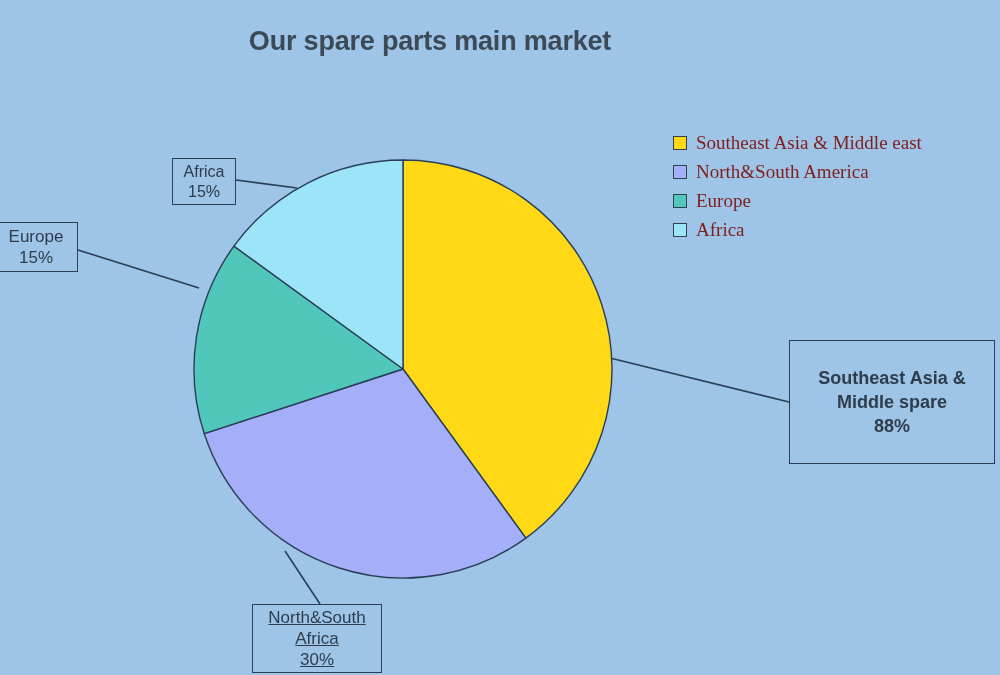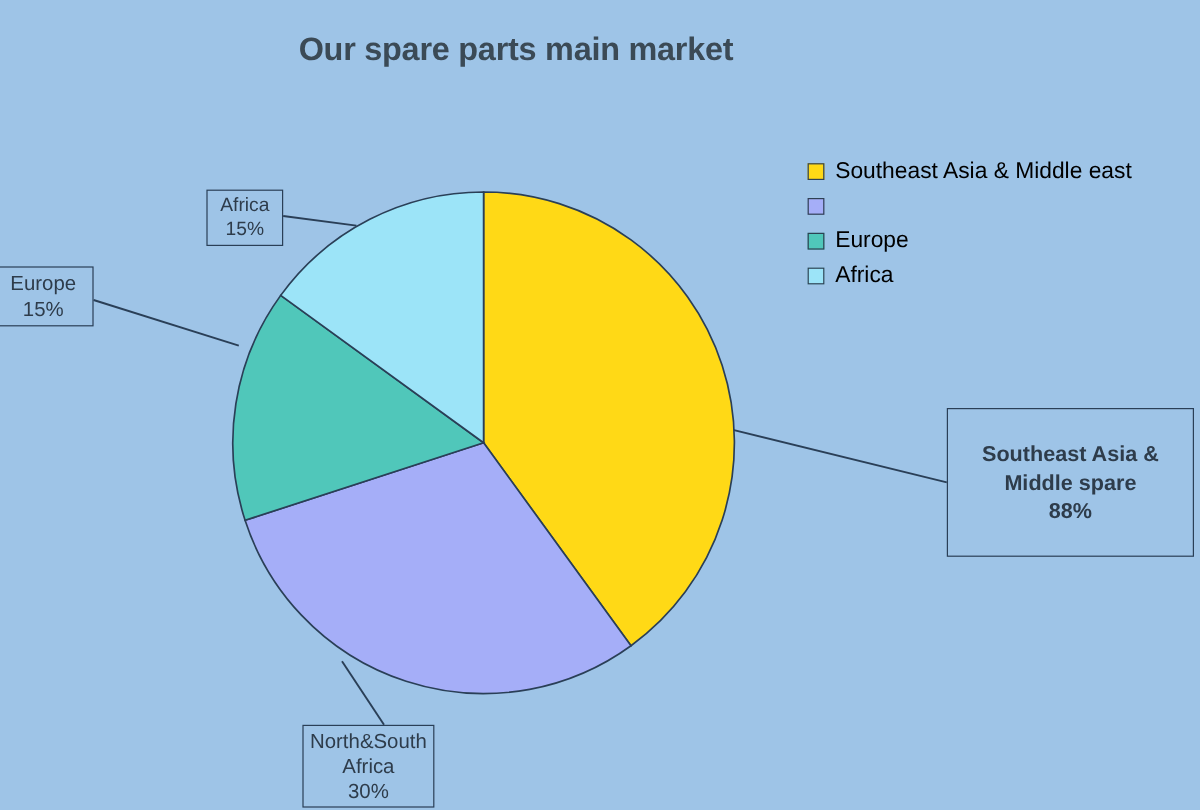--- a/index.html
+++ b/index.html
@@ -58,23 +58,24 @@
   .legend-swatch {
     width: 14px;
     height: 14px;
     border: 1px solid #2e4053;
     box-sizing: border-box;
     flex: 0 0 auto;
     margin-right: 9px;
   }
   .legend-label {
     font-size: 19px;
-    color: #000000;
+    color: #7f1d1d;
     white-space: nowrap;
     line-height: 20px;
+    font-family: Liberation Serif, serif;
   }
 
   
   .callout {
     position: absolute;
     border: 1px solid #2a3f57;
     background: transparent;
     box-sizing: border-box;
     display: flex;
     flex-direction: column;
@@ -91,24 +92,25 @@
     top: 340px;
     width: 206px;
     height: 124px;
     font-size: 18px;
     line-height: 24px;
     font-weight: bold;
   }
   #callout-nsa {
     left: 252px;
     top: 604px;
-    width: 110px;
+    width: 130px;
     height: 69px;
     font-size: 17px;
     line-height: 21px;
+    text-decoration: underline;
   }
   #callout-europe {
     left: -6px;
     top: 222px;
     width: 84px;
     height: 50px;
     font-size: 17px;
     line-height: 21px;
   }
   #callout-africa {
@@ -145,20 +147,21 @@
       </g>
   </svg>
 
   <div id="legend">
     <div class="legend-row">
       <span class="legend-swatch" style="background:#ffd916"></span>
       <span class="legend-label">Southeast Asia &amp; Middle east</span>
     </div>
     <div class="legend-row">
       <span class="legend-swatch" style="background:#a5aef8"></span>
+      <span class="legend-label">North&amp;South America</span>
     </div>
     <div class="legend-row">
       <span class="legend-swatch" style="background:#50c7ba"></span>
       <span class="legend-label">Europe</span>
     </div>
     <div class="legend-row">
       <span class="legend-swatch" style="background:#9ce4f8"></span>
       <span class="legend-label">Africa</span>
     </div>
   </div>

